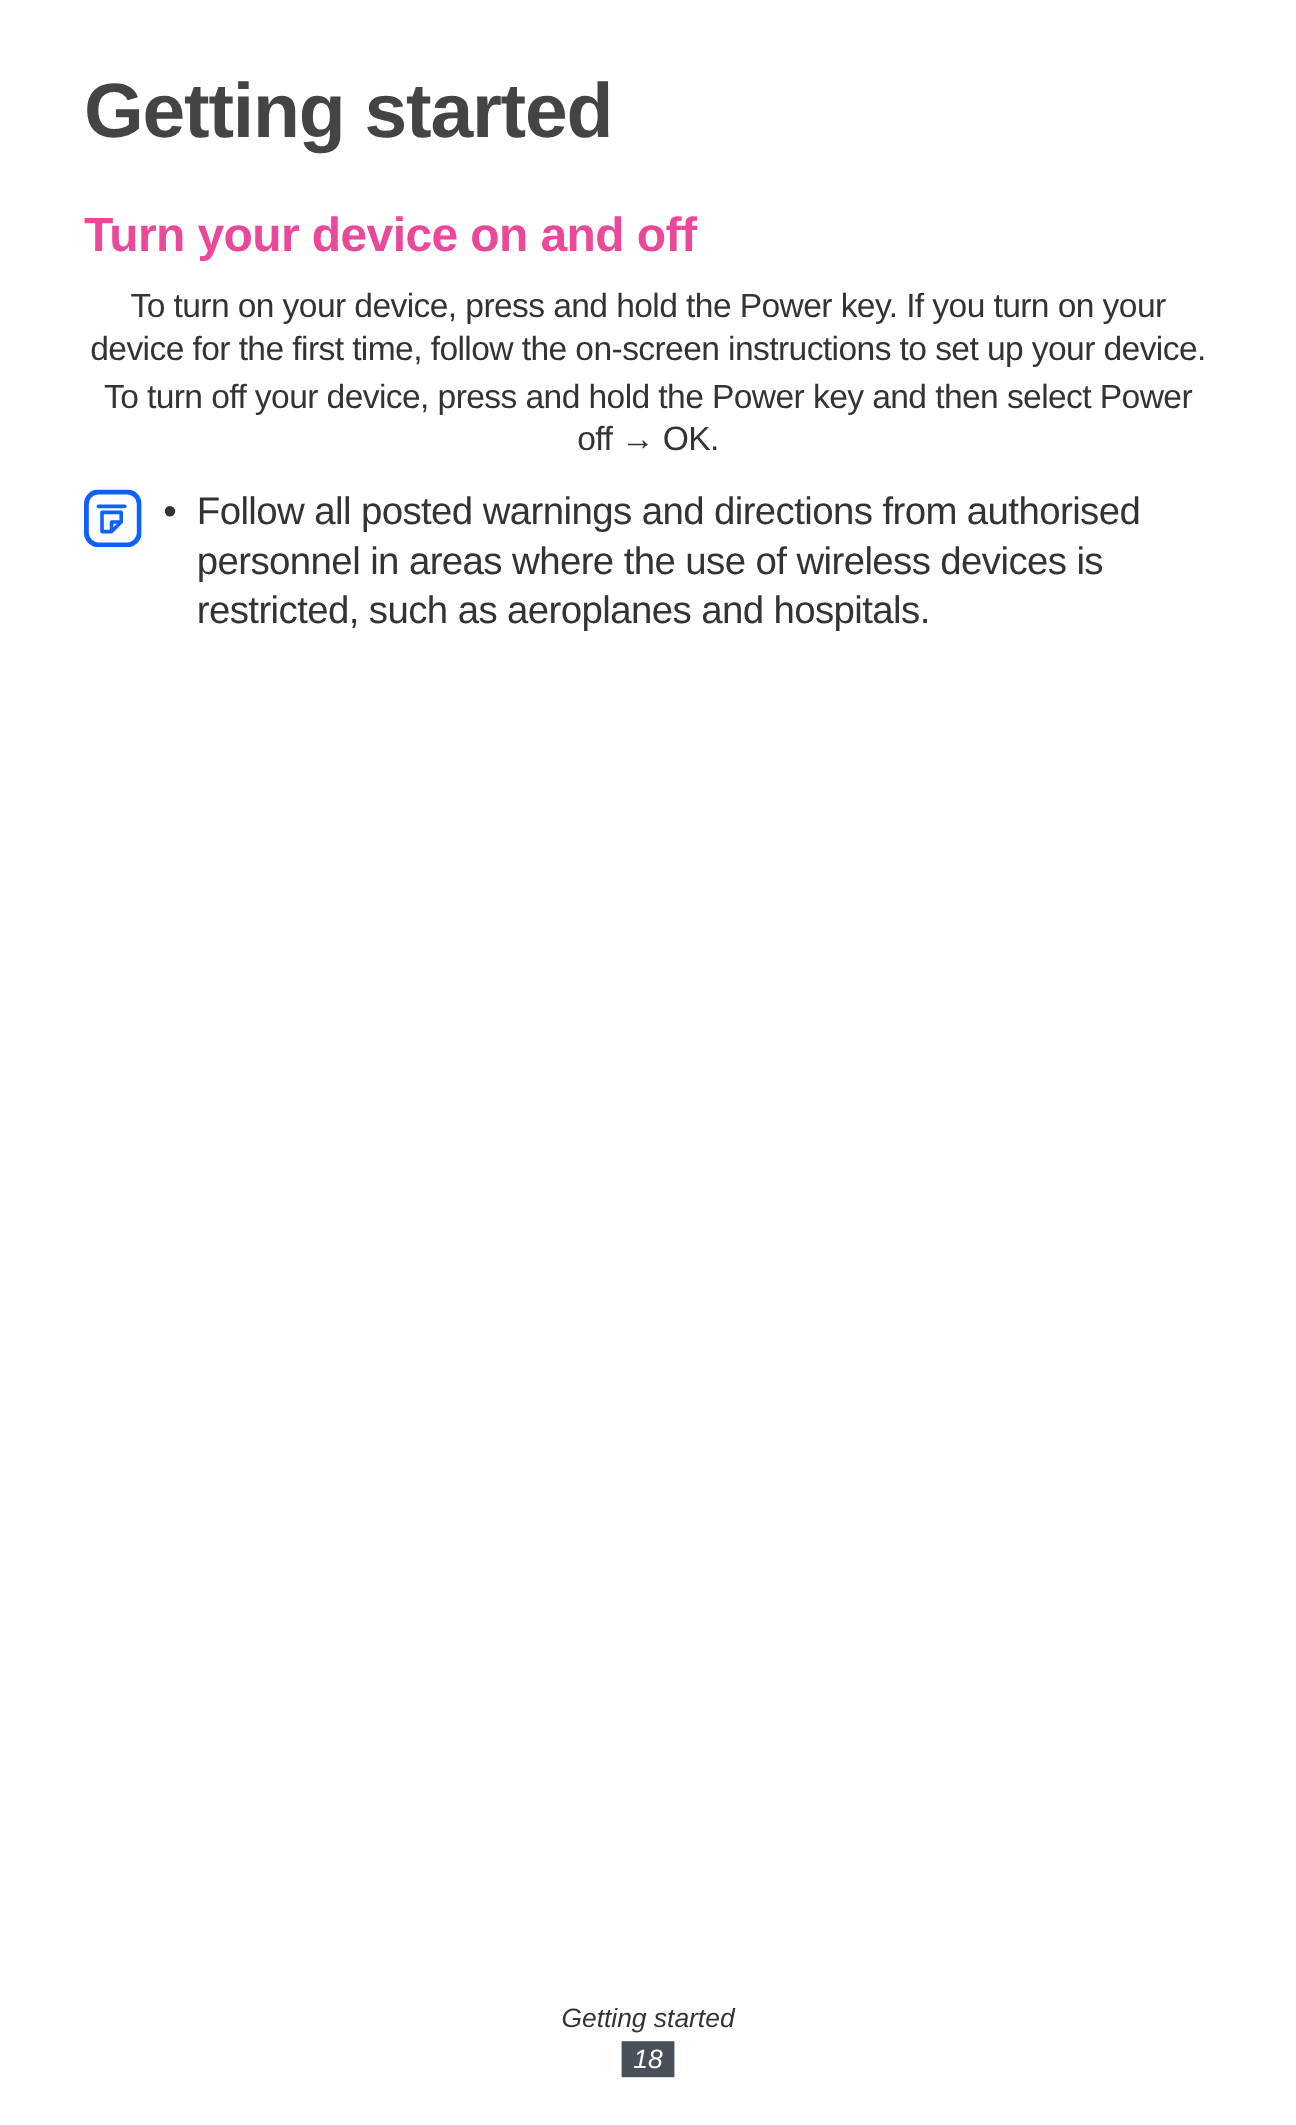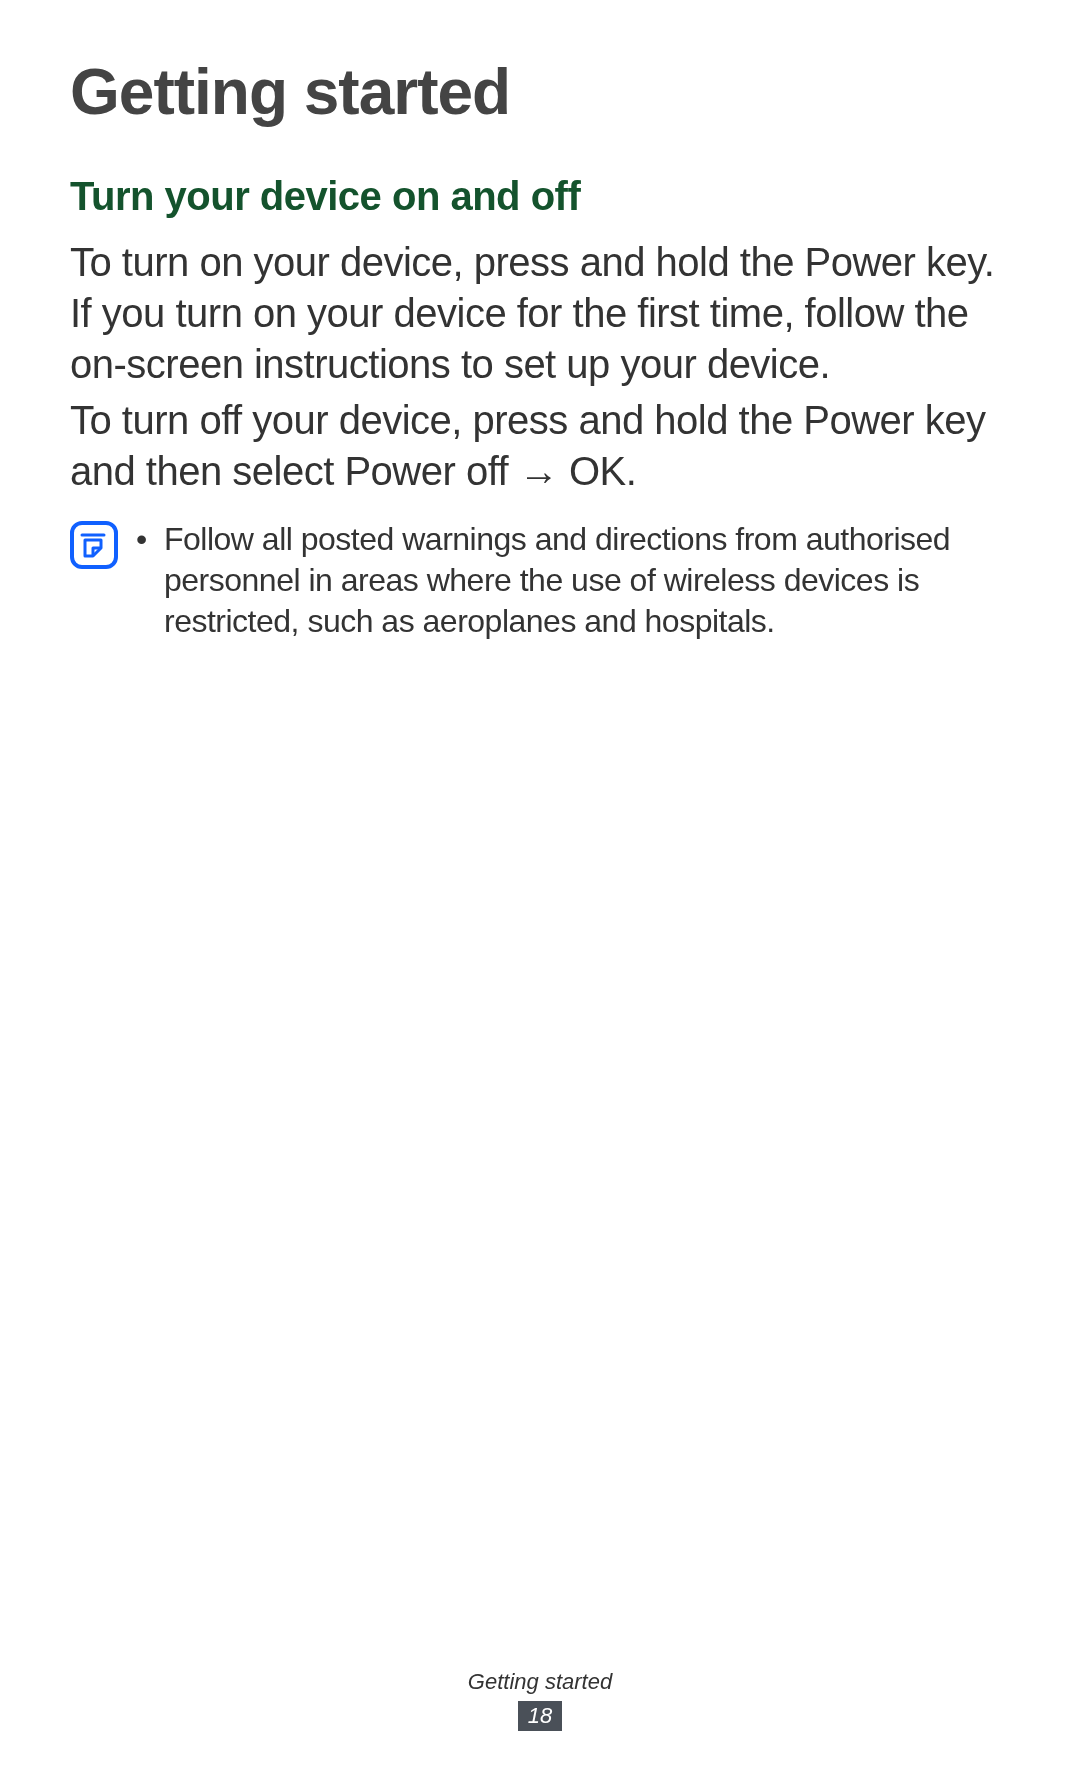--- a/index.html
+++ b/index.html
@@ -19,30 +19,31 @@
     .page-title {
       font-size: 64px;
       font-weight: bold;
       color: #444444;
       margin-bottom: 45px;
       letter-spacing: -1px;
     }
     .section-heading {
       font-size: 40px;
       font-weight: bold;
-      color: #14532d;
+      color: #ec4899;
       margin-bottom: 18px;
       letter-spacing: -0.5px;
     }
     .body-para {
-      font-size: 40px;
+      font-size: 28px;
       line-height: 1.28;
       color: #333333;
       margin-bottom: 4px;
       letter-spacing: -0.5px;
+      text-align: center;
     }
     .body-para b {
       font-weight: normal;
     }
     .arrow {
       font-weight: normal;
     }
     .note-block {
       display: flex;
       margin-top: 22px;

